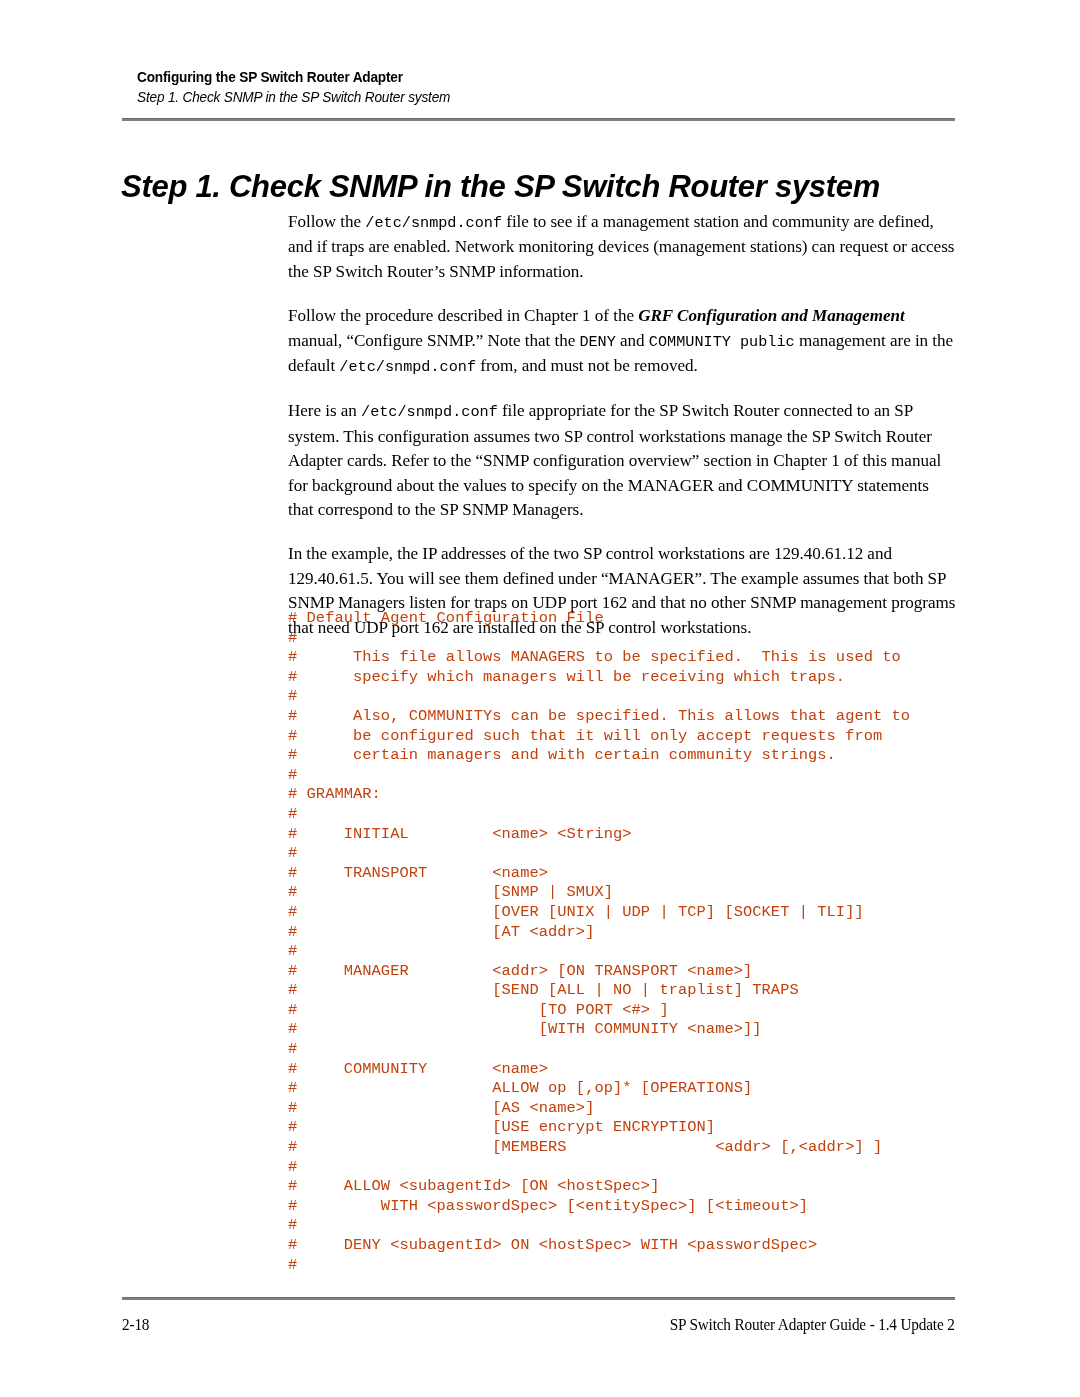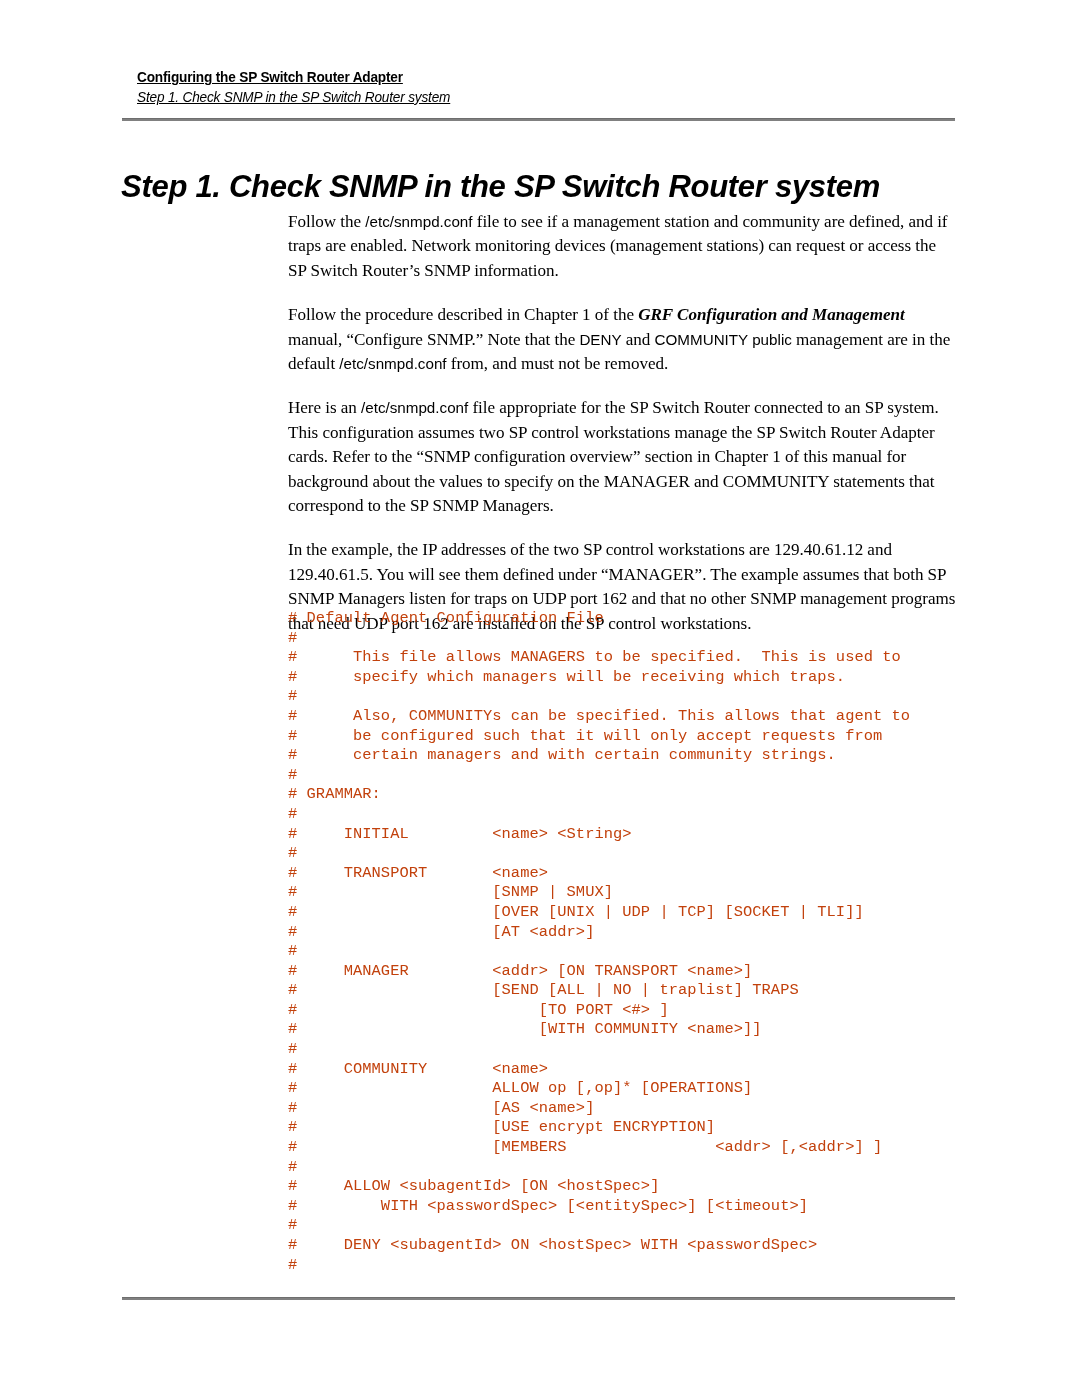--- a/index.html
+++ b/index.html
@@ -22,21 +22,20 @@
     width: 1080px;
     height: 1397px;
   }
 
   
   .runhead {
     position: absolute;
     left: 137px;
     top: 68px;
     width: 820px;
-    text-decoration: underline;
   }
   .runhead-line1 {
     font-family: "Liberation Sans", "DejaVu Sans", sans-serif;
     font-weight: bold;
     font-size: 14.5px;
     letter-spacing: -0.2px;
     line-height: 18px;
     transform: scaleX(0.94);
     transform-origin: left center;
     white-space: nowrap;
@@ -95,21 +94,21 @@
     text-align: left;
     margin: 0 0 20px 0;
     letter-spacing: -0.05px;
   }
   .para:last-child { margin-bottom: 0; }
   .para em {
     font-style: italic;
     font-weight: bold;
   }
   .para code, .mono {
-    font-family: Liberation Sans, sans-serif;
+    font-family: Liberation Mono, monospace;
     font-size: 15.2px;
     font-style: normal;
     letter-spacing: 0px;
   }
 
   
   .codeblock {
     position: absolute;
     left: 288px;
     top: 609px;
@@ -189,14 +188,18 @@
 
     <p class="para"><span>Here is an </span><code>/etc/snmpd.conf</code><span> file appropriate for the SP Switch Router connected to an SP system. This configuration assumes two SP control workstations manage the SP Switch Router Adapter cards. Refer to the “SNMP configuration overview” section in Chapter 1 of this manual for background about the values to specify on the MANAGER and COMMUNITY statements that correspond to the SP SNMP Managers.</span></p>
 
     <p class="para">In the example, the IP addresses of the two SP control workstations are 129.40.61.12 and 129.40.61.5. You will see them defined under “MANAGER”.  The example assumes that both SP SNMP Managers listen for traps on UDP port 162 and that no other SNMP management programs that need UDP port 162 are installed on the SP control workstations.</p>
 
   </div>
 
   <div class="codeblock"><div class="cline"># Default Agent Configuration File</div><div class="cline">#</div><div class="cline">#      This file allows MANAGERS to be specified.  This is used to</div><div class="cline">#      specify which managers will be receiving which traps.</div><div class="cline">#</div><div class="cline">#      Also, COMMUNITYs can be specified. This allows that agent to</div><div class="cline">#      be configured such that it will only accept requests from</div><div class="cline">#      certain managers and with certain community strings.</div><div class="cline">#</div><div class="cline"># GRAMMAR:</div><div class="cline">#</div><div class="cline">#     INITIAL         &lt;name&gt; &lt;String&gt;</div><div class="cline">#</div><div class="cline">#     TRANSPORT       &lt;name&gt;</div><div class="cline">#                     [SNMP | SMUX]</div><div class="cline">#                     [OVER [UNIX | UDP | TCP] [SOCKET | TLI]]</div><div class="cline">#                     [AT &lt;addr&gt;]</div><div class="cline">#</div><div class="cline">#     MANAGER         &lt;addr&gt; [ON TRANSPORT &lt;name&gt;]</div><div class="cline">#                     [SEND [ALL | NO | traplist] TRAPS</div><div class="cline">#                          [TO PORT &lt;#&gt; ]</div><div class="cline">#                          [WITH COMMUNITY &lt;name&gt;]]</div><div class="cline">#</div><div class="cline">#     COMMUNITY       &lt;name&gt;</div><div class="cline">#                     ALLOW op [,op]* [OPERATIONS]</div><div class="cline">#                     [AS &lt;name&gt;]</div><div class="cline">#                     [USE encrypt ENCRYPTION]</div><div class="cline">#                     [MEMBERS                &lt;addr&gt; [,&lt;addr&gt;] ]</div><div class="cline">#</div><div class="cline">#     ALLOW &lt;subagentId&gt; [ON &lt;hostSpec&gt;]</div><div class="cline">#         WITH &lt;passwordSpec&gt; [&lt;entitySpec&gt;] [&lt;timeout&gt;]</div><div class="cline">#</div><div class="cline">#     DENY &lt;subagentId&gt; ON &lt;hostSpec&gt; WITH &lt;passwordSpec&gt;</div><div class="cline">#</div></div>
 
   <div class="rule-bottom"></div>
+  <div class="footer">
+    <span class="footer-page">2-18</span>
+    <span class="footer-guide">SP Switch Router Adapter Guide - 1.4 Update 2</span>
+  </div>
 
 </div>
 
 </body></html>

